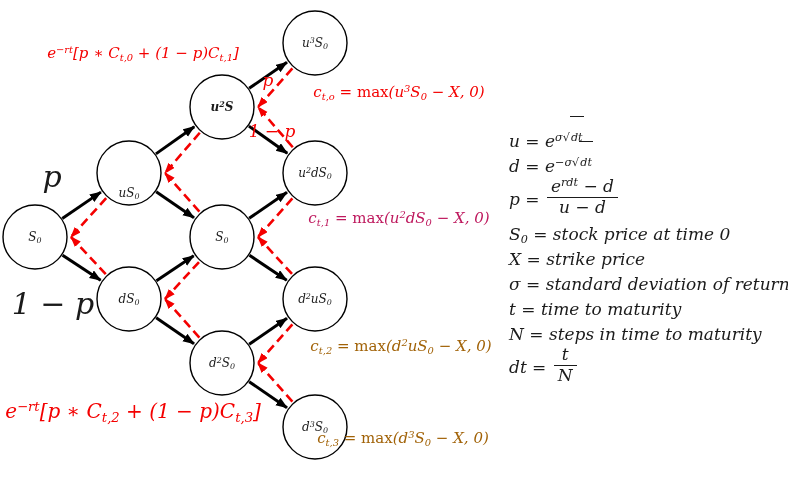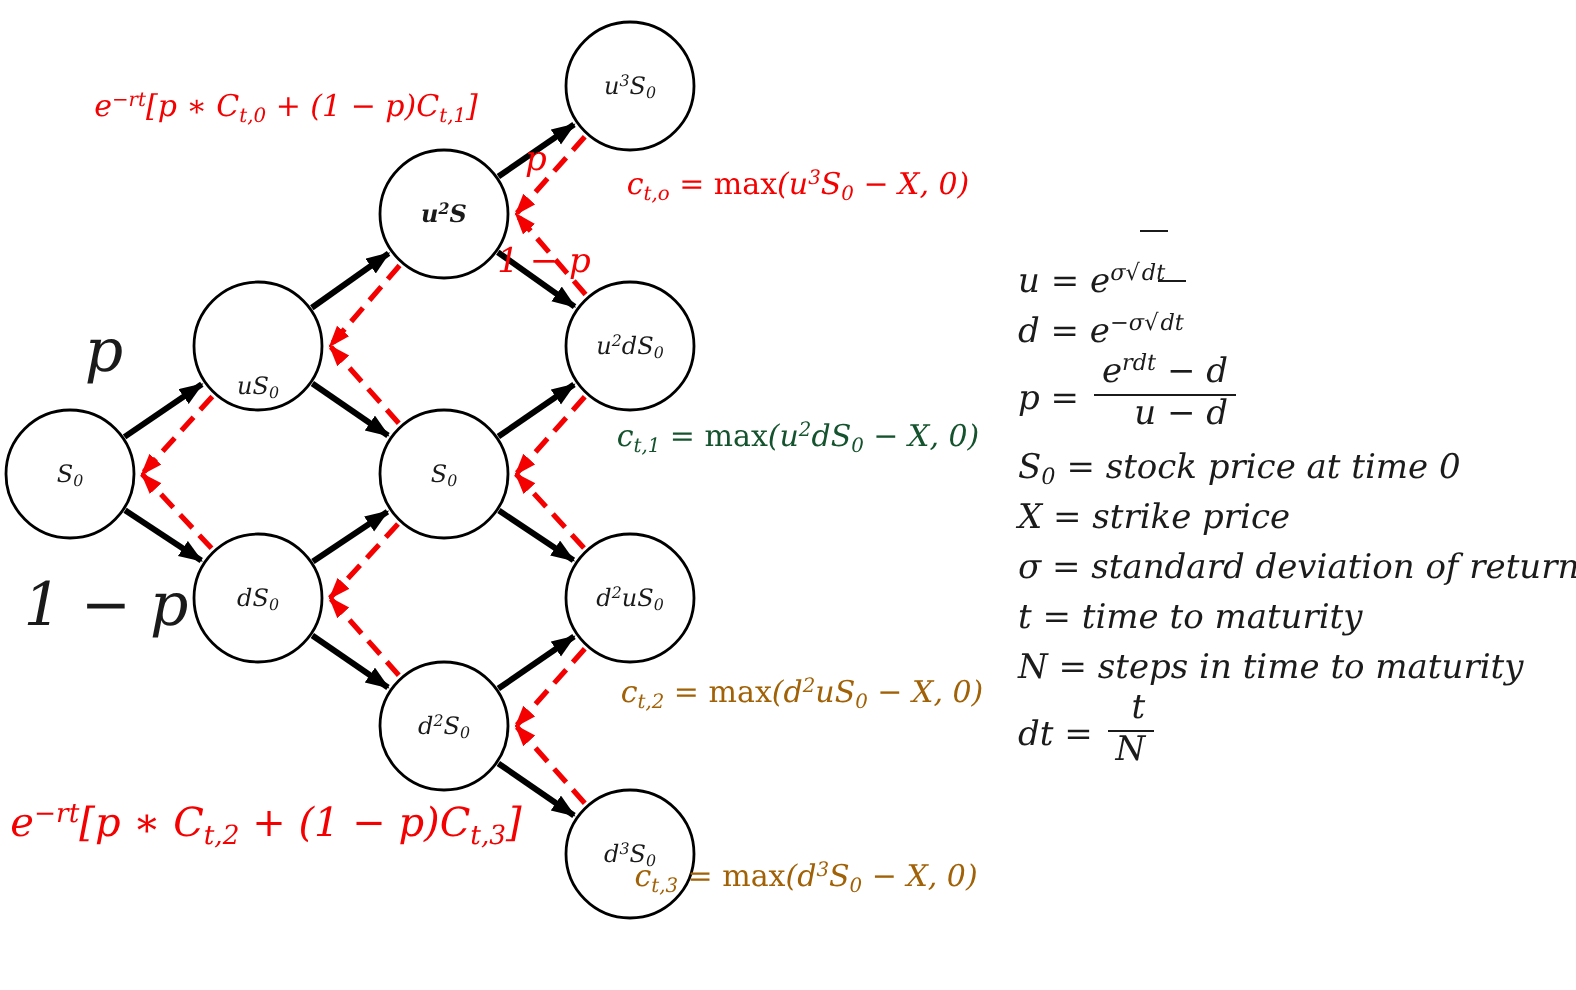--- a/index.html
+++ b/index.html
@@ -5,21 +5,21 @@
   html,body{margin:0;padding:0;background:#fff;}
   .stage{position:relative;width:788px;height:495px;background:#ffffff;overflow:hidden;
          font-family:"DejaVu Serif","Liberation Serif",serif;}
   #tree-svg{position:absolute;left:0;top:0;}
   .math{font-style:italic;white-space:nowrap;}
   .math sup,.math sub{font-size:66%;position:relative;line-height:0;vertical-align:baseline;}
   .math sup{top:-0.52em;}
   .math sub{top:0.28em;}
   .roman{font-style:normal;}
   .frac{display:inline-block;vertical-align:middle;text-align:center;margin:0 2px;transform:translateY(-3px);}
-  .frac .num,.frac .den{display:block;line-height:1.15;padding:0 4px;text-align:right;}
+  .frac .num,.frac .den{display:block;line-height:1.15;padding:0 4px;}
   .frac .den{border-top:1.5px solid currentColor;}
   .sqrt{white-space:nowrap;}
   .sqrt .radicand{border-top:1.2px solid currentColor;padding:14px 1px;text-align:right;}
   .node-label{position:absolute;transform:translate(-50%,-50%);font-size:12px;color:#1a1a1a;}
   .ann{position:absolute;transform:translate(-50%,-50%);}
   .legend{position:absolute;left:509px;top:130px;font-size:17px;color:#1b1b1b;}
   .legend-line{line-height:22px;margin-bottom:3px;}
 </style>
 </head>
 <body>
@@ -84,21 +84,21 @@
       <div class="math node-label" style="left: 315px; top: 173px;">u<sup>2</sup>dS<sub>0</sub></div>
       <div class="math node-label" style="left: 315px; top: 299px;">d<sup>2</sup>uS<sub>0</sub></div>
       <div class="math node-label" style="left: 315px; top: 427px;">d<sup>3</sup>S<sub>0</sub></div>
       <div class="math ann" style="left: 52px; top: 176px; font-size: 30px; color: rgb(26, 26, 26);">p</div>
       <div class="math ann" style="left: 53px; top: 303px; font-size: 30px; color: rgb(26, 26, 26);">1 − p</div>
       <div class="math ann" style="left: 268px; top: 80px; font-size: 17px; color: rgb(244, 0, 0);">p</div>
       <div class="math ann" style="left: 272px; top: 131px; font-size: 17px; color: rgb(244, 0, 0);">1 − p</div>
       <div class="math ann" style="left: 143px; top: 53px; font-size: 15px; color: rgb(244, 0, 0);">e<sup>−rt</sup>[p ∗ C<sub>t,0</sub> + (1 − p)C<sub>t,1</sub>]</div>
       <div class="math ann" style="left: 133px; top: 411px; font-size: 20px; color: rgb(244, 0, 0);">e<sup>−rt</sup>[p ∗ C<sub>t,2</sub> + (1 − p)C<sub>t,3</sub>]</div>
       <div class="math ann" style="left: 399px; top: 92px; font-size: 15px; color: rgb(244, 0, 0);">c<sub>t,o</sub> = <span class="roman">max</span>(u<sup>3</sup>S<sub>0</sub> − X, 0)</div>
-      <div class="math ann" style="left: 399px; top: 218px; font-size: 15px; color: #14532d;">c<sub>t,1</sub> = <span class="roman">max</span>(u<sup>2</sup>dS<sub>0</sub> − X, 0)</div>
+      <div class="math ann" style="left: 399px; top: 218px; font-size: 15px; color: #be185d;">c<sub>t,1</sub> = <span class="roman">max</span>(u<sup>2</sup>dS<sub>0</sub> − X, 0)</div>
       <div class="math ann" style="left: 401px; top: 346px; font-size: 15px; color: #a16207;">c<sub>t,2</sub> = <span class="roman">max</span>(d<sup>2</sup>uS<sub>0</sub> − X, 0)</div>
       <div class="math ann" style="left: 403px; top: 438px; font-size: 15px; color: #a16207;">c<sub>t,3</sub> = <span class="roman">max</span>(d<sup>3</sup>S<sub>0</sub> − X, 0)</div>
     </div>
   <div class="legend" id="legend">
       <div class="math legend-line">u = e<sup>σ<span class="sqrt">√<span class="radicand">dt</span></span></sup></div>
       <div class="math legend-line">d = e<sup>−σ<span class="sqrt">√<span class="radicand">dt</span></span></sup></div>
       <div class="math legend-line">p = <span class="frac"><span class="num">e<sup>rdt</sup> − d</span><span class="den">u − d</span></span></div>
       <div class="math legend-line">S<sub>0</sub> = stock price at time 0</div>
       <div class="math legend-line">X = strike price</div>
       <div class="math legend-line">σ = standard deviation of return</div>

